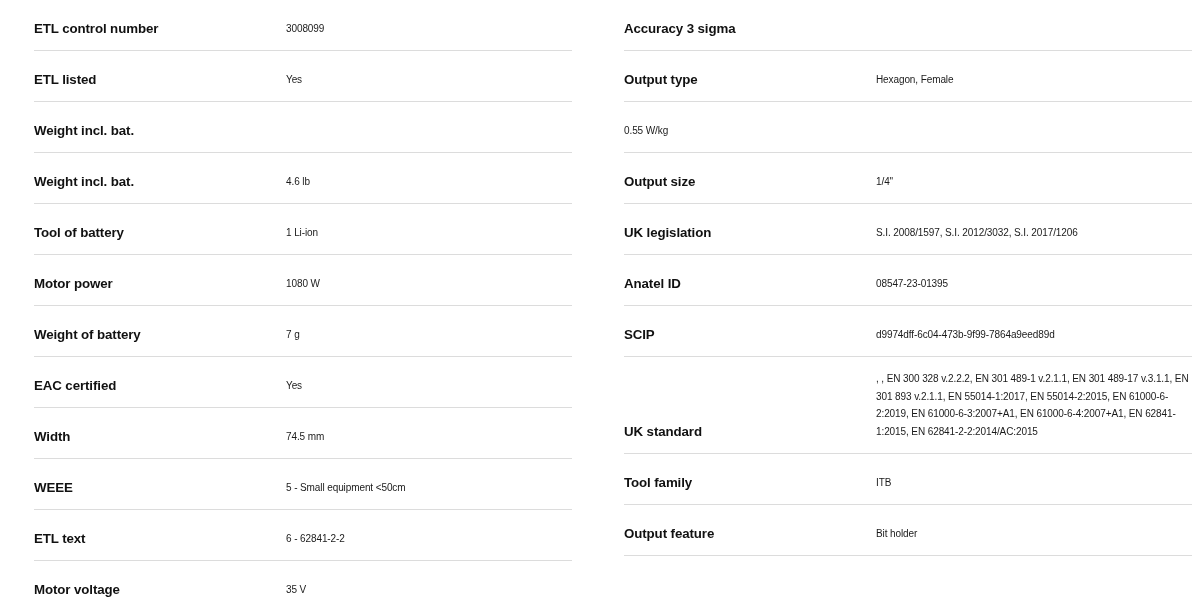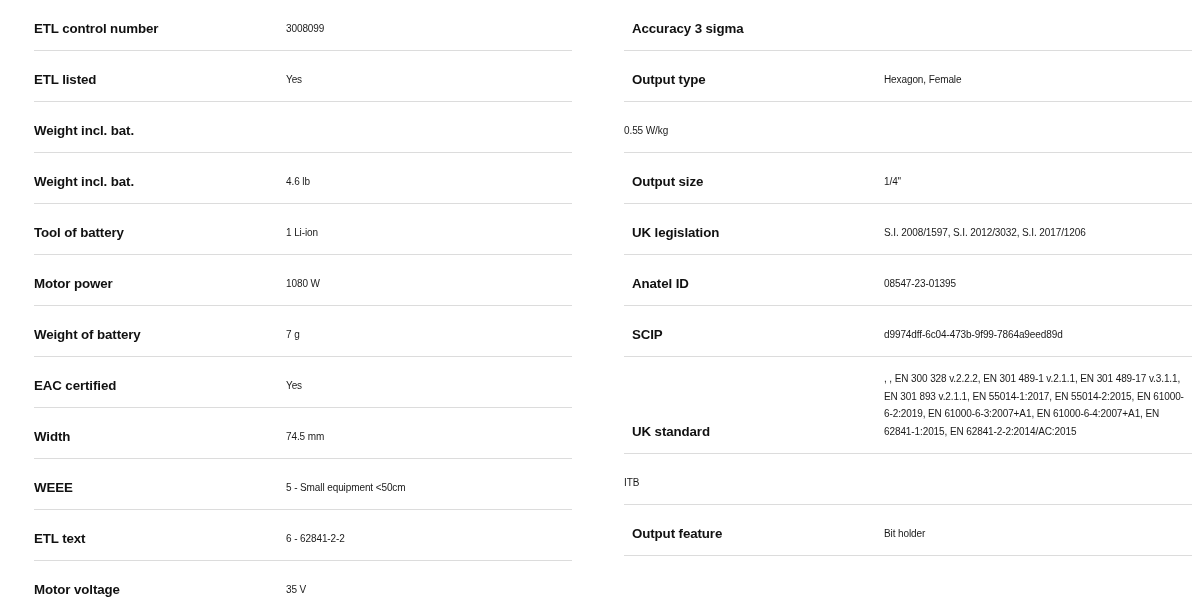--- a/index.html
+++ b/index.html
@@ -52,21 +52,20 @@
     flex: 1 1 auto;
     font-size: 10px;
     font-weight: normal;
     line-height: 17.5px;
     color: #1a1a1a;
     letter-spacing: -0.1px;
   }
   .right .spec-label {
     flex: 0 0 252px;
     max-width: 252px;
-    margin-left: 8px;
   }
 </style>
 </head>
 <body>
 
 <div class="spec-sheet">
 
   <div class="spec-column left">
     <div class="spec-row">
       <div class="spec-label">ETL control number</div>
@@ -142,20 +141,21 @@
     </div>
     <div class="spec-row">
       <div class="spec-label">SCIP</div>
       <div class="spec-value">d9974dff-6c04-473b-9f99-7864a9eed89d</div>
     </div>
     <div class="spec-row">
       <div class="spec-label">UK standard</div>
       <div class="spec-value">, , EN 300 328 v.2.2.2, EN 301 489-1 v.2.1.1, EN 301 489-17 v.3.1.1, EN 301 893 v.2.1.1, EN 55014-1:2017, EN 55014-2:2015, EN 61000-6-2:2019, EN 61000-6-3:2007+A1, EN 61000-6-4:2007+A1, EN 62841-1:2015, EN 62841-2-2:2014/AC:2015</div>
     </div>
     <div class="spec-row">
+      <div class="spec-label">Tool family</div>
       <div class="spec-value">ITB</div>
     </div>
     <div class="spec-row">
       <div class="spec-label">Output feature</div>
       <div class="spec-value">Bit holder</div>
     </div>
   </div>
 
 </div>
 

